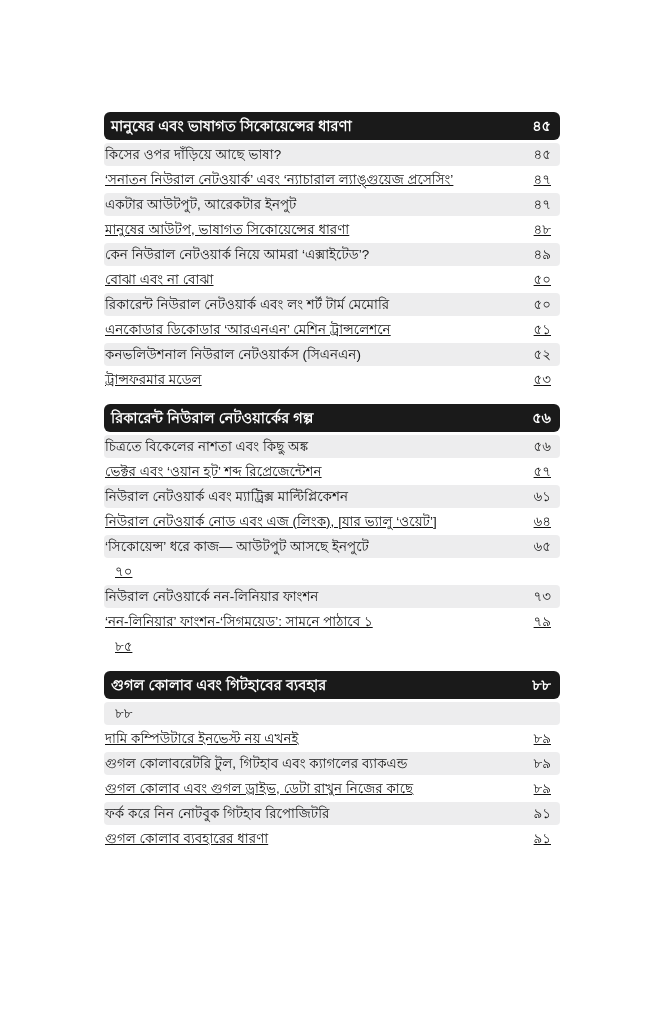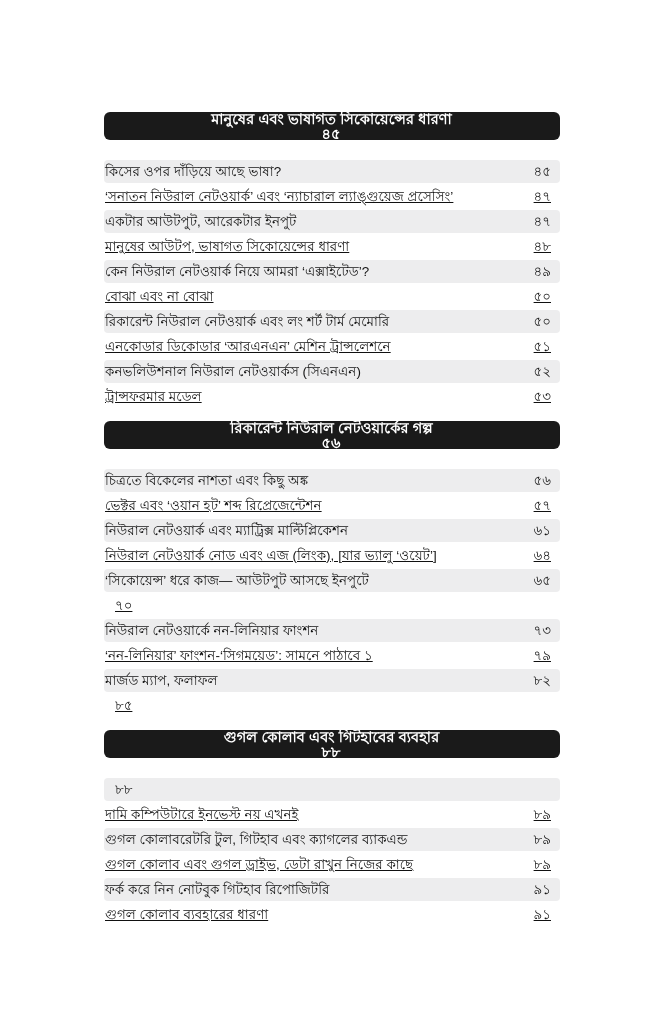--- a/index.html
+++ b/index.html
@@ -33,26 +33,25 @@
 
   
   .section-header {
     position: relative;
     display: flex;
     align-items: center;
     justify-content: space-between;
     box-sizing: border-box;
     width: 456px;
     height: 28px;
-    margin-bottom: 20px;
+    margin-bottom: 3px;
     padding: 0 8px 0 7px;
     background: #1a1a1a;
     border-radius: 6px;
     color: #ffffff;
-    flex-direction: column;
   }
   .section-header .sh-title {
     font-size: 14.5px;
     font-weight: bold;
     letter-spacing: 0.1px;
     line-height: 1;
     white-space: nowrap;
     color: #ffffff;
   }
   .section-header .sh-page {
@@ -181,24 +180,20 @@
           <span class="er-page">৭০</span>
         </div>
         <div class="entry-row">
           <span class="er-title">নিউরাল নেটওয়ার্কে নন-লিনিয়ার ফাংশন</span>
           <span class="er-page">৭৩</span>
         </div>
         <div class="entry-row alt">
           <span class="er-title">‘নন-লিনিয়ার’ ফাংশন-‘সিগময়েড’: সামনে পাঠাবে ১</span>
           <span class="er-page">৭৯</span>
         </div>
-        <div class="entry-row">
-          <span class="er-title">মার্জড ম্যাপ, ফলাফল</span>
-          <span class="er-page">৮২</span>
-        </div>
         <div class="entry-row alt">
           <span class="er-page">৮৫</span>
         </div>
       </div>
       <div class="section-block">
         <div class="section-header">
           <span class="sh-title">গুগল কোলাব এবং গিটহাবের ব্যবহার</span>
           <span class="sh-page">৮৮</span>
         </div>
         <div class="entry-row">

